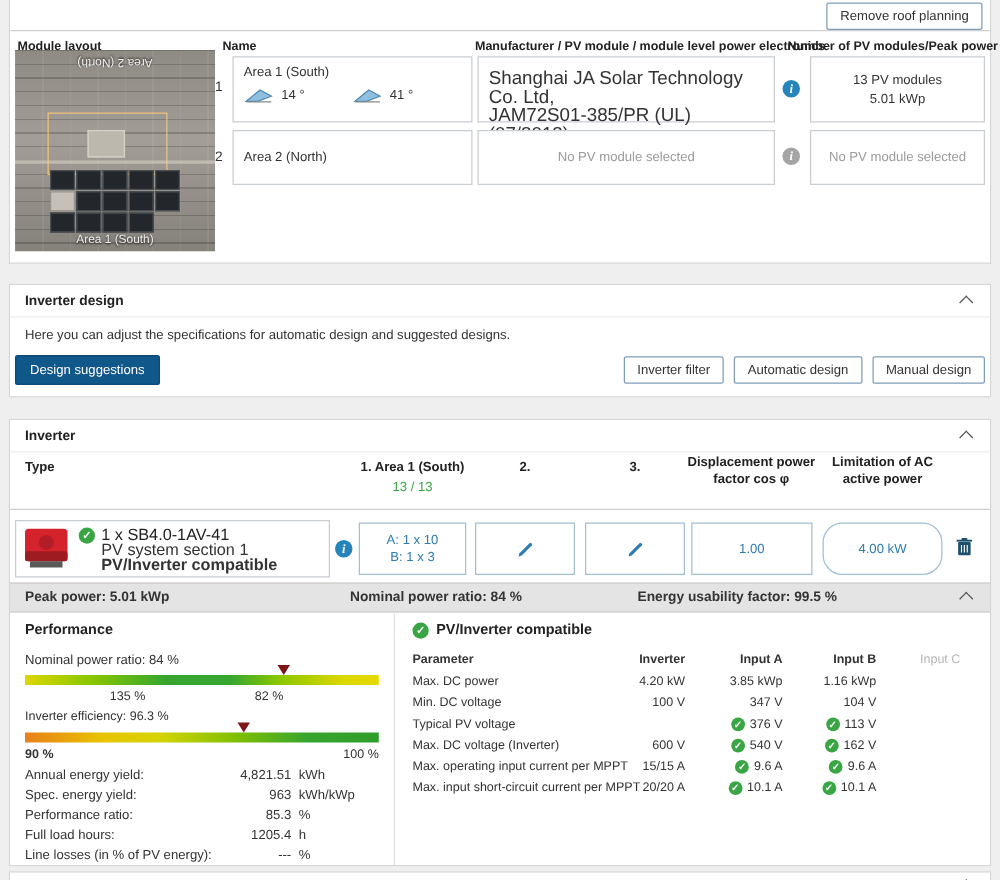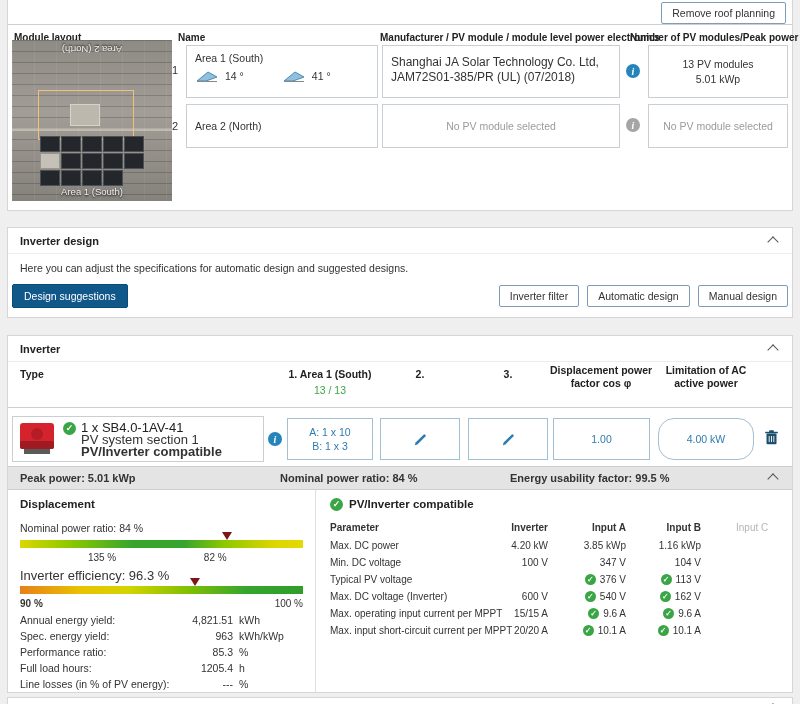--- a/index.html
+++ b/index.html
@@ -104,21 +104,21 @@
         </svg>
       <span style="font-size:10.5px;">14 °</span>
       <span style="width:26px;"></span>
       <svg width="24" height="14" viewBox="0 0 24 14">
           <polygon points="2,12 13,3 22,8 11,12" fill="#8fc0e0" stroke="#4e8ab2" stroke-width="1"></polygon>
           <line x1="2" y1="12.5" x2="22" y2="12.5" stroke="#888" stroke-width="1"></line>
         </svg>
       <span style="font-size:10.5px;">41 °</span>
     </div>
   </div>
-  <div class="box" style="left:374px;top:45px;width:238px;height:53px;padding:9px 8px;font-size:12px;line-height:15px;">
+  <div class="box" style="left:374px;top:45px;width:238px;height:53px;padding:9px 8px;font-size:15px;line-height:15px;">
     <div>Shanghai JA Solar Technology Co. Ltd,</div>
     <div>JAM72S01-385/PR (UL) (07/2018)</div>
   </div>
   <span class="info abs" style="left:618px;top:64px;">i</span>
   <div class="box" style="left:640px;top:45px;width:140px;height:53px;display:flex;flex-direction:column;align-items:center;justify-content:center;font-size:10.5px;line-height:15px;">
     <div>13 PV modules</div>
     <div>5.01 kWp</div>
   </div>
 
   <span class="abs" style="left:164px;top:120px;">2</span>
@@ -214,33 +214,33 @@
   <div class="abs" style="left:0;right:0;top:130px;height:24px;background:#e4e4e4;border-top:1px solid #cdcdcd;border-bottom:1px solid #cdcdcd;">
     <span class="abs" style="left:12px;top:5px;font-weight:bold;">Peak power: 5.01 kWp</span>
     <span class="abs" style="left:272px;top:5px;font-weight:bold;">Nominal power ratio: 84 %</span>
     <span class="abs" style="left:502px;top:5px;font-weight:bold;">Energy usability factor: 99.5 %</span>
     <span class="chev abs" style="right:12px;top:5px;"></span>
   </div>
 
   <div class="abs" style="left:0;right:0;top:154px;bottom:0;">
 
     <div class="abs" style="left:0;top:0;bottom:0;width:307px;">
-      <span class="abs" style="left:12px;top:8px;font-weight:bold;font-size:11.5px;color:#222;">Displacement</span>
+      <span class="abs" style="left:12px;top:8px;font-weight:bold;font-size:11.5px;color:#222;">Performance</span>
 
       <span class="abs" style="left:12px;top:32px;font-size:10.5px;">Nominal power ratio: 84 %</span>
       <div class="perfbar bar1" style="left:12px;top:50px;width:283px;">
         <span class="marker" style="left: 73%;"></span>
       </div>
       <span class="barlabel" style="top:216px;"></span>
       <div class="abs" style="left:12px;top:62px;width:283px;height:12px;position:absolute;">
         <span class="barlabel" style="top: 0px; left: 29%;">135 %</span>
         <span class="barlabel" style="top: 0px; left: 69%;">82 %</span>
       </div>
 
-      <span class="abs" style="left:12px;top:78px;font-size:13px;">Inverter efficiency: 96.3 %</span>
+      <span class="abs" style="left:12px;top:78px;font-size:10px;">Inverter efficiency: 96.3 %</span>
       <div class="perfbar bar2" style="left:12px;top:96px;width:283px;">
         <span class="marker" style="left: 62%;"></span>
       </div>
       <span class="abs" style="left:12px;top:108px;font-size:10px;font-weight:bold;">90 %</span>
       <span class="abs" style="left:255px;top:108px;width:40px;text-align:right;font-size:10px;">100 %</span>
 
       <span class="abs stat" style="left:12px;top:124px;">Annual energy yield:</span>
       <span class="abs stat" style="left:160px;top:124px;width:65px;text-align:right;">4,821.51</span>
       <span class="abs stat" style="left:231px;top:124px;">kWh</span>
 

